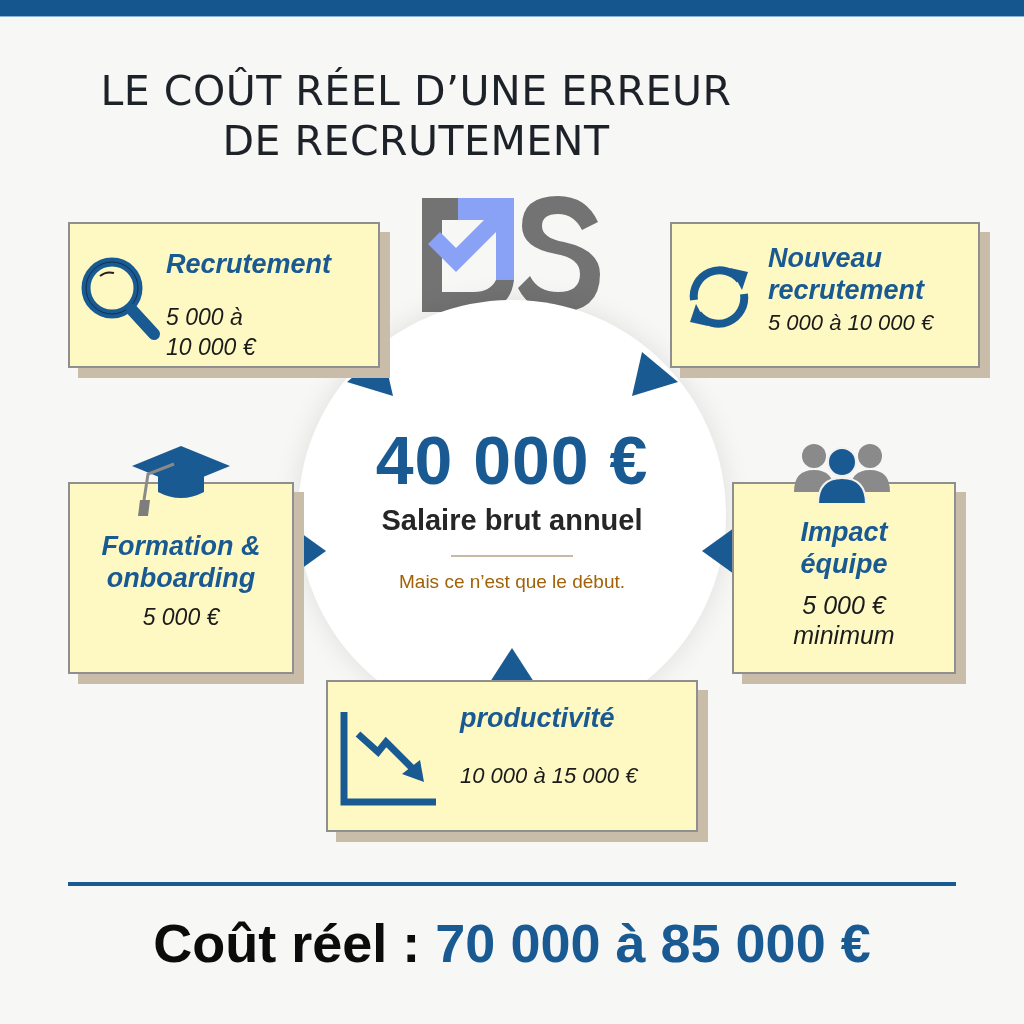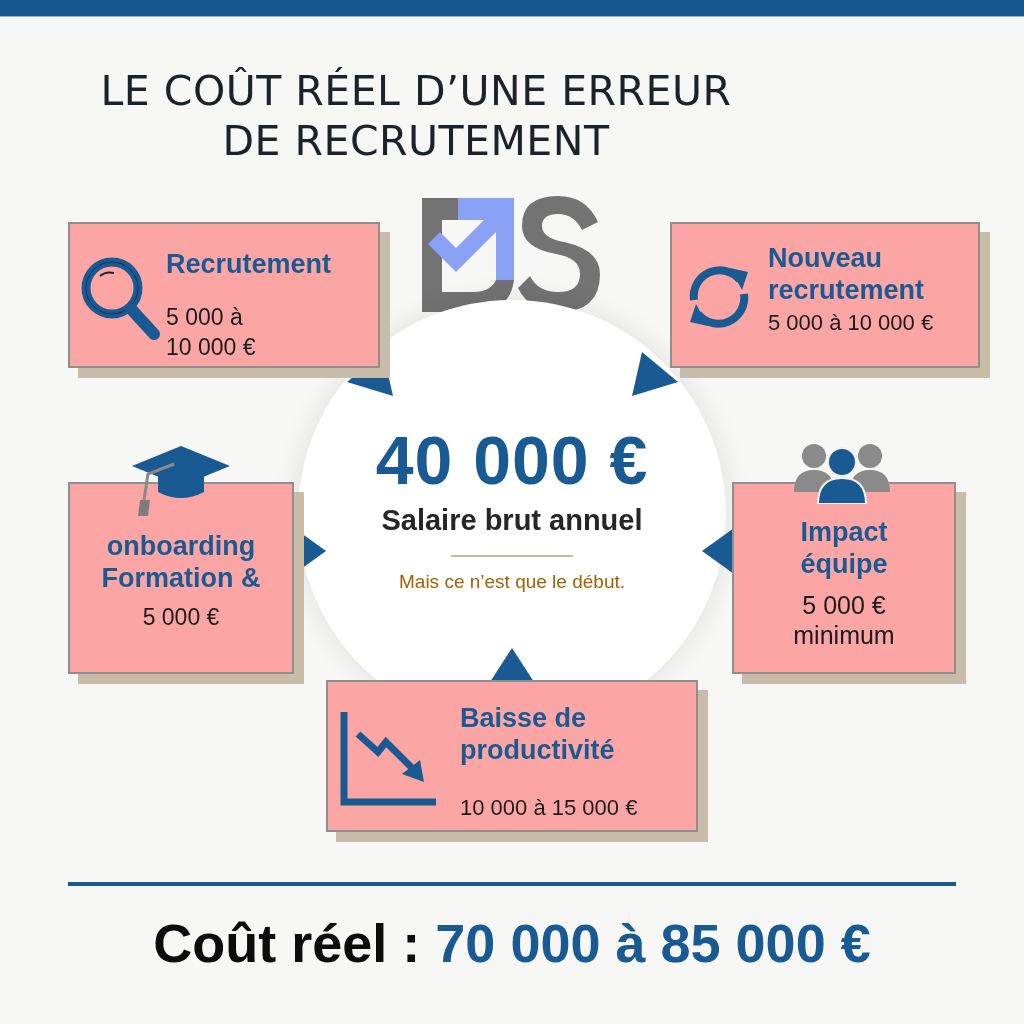--- a/index.html
+++ b/index.html
@@ -25,23 +25,24 @@
     border-radius: 50%; background: #ffffff;
     box-shadow: 0 0 28px rgba(0,0,0,0.10);
   }
   .center-content { position: absolute; left: 298px; top: 420px; width: 428px; text-align: center; }
   .big-amount { font-weight: 700; font-size: 68px; color: #1a5a93; line-height: 80px; letter-spacing: 1px; }
   .sub-amount { font-weight: 700; font-size: 29px; color: #262626; margin-top: 4px; }
   .center-divider { width: 122px; height: 2px; background: #c8b9a3; margin: 18px auto 14px; }
   .center-note { font-size: 19px; color: #a16207; }
 
   .card {
-    position: absolute; background: #fca5a5;
+    position: absolute; background: #fef9c3;
     border: 2px solid #8f8f8f;
     box-shadow: 10px 10px 0 #c9bca8;
+    font-style: italic;
   }
   .card-title { color: #1a5a93; font-weight: 700; font-size: 27px; line-height: 32px; }
   .card-value { color: #1b1b1b; font-size: 23px; line-height: 30px; }
 
   .arrow { position: absolute; width: 0; height: 0; }
 
   .divider-line { position: absolute; left: 68px; top: 882px; width: 888px; height: 4px; background: #1a5a93; }
   .total { position: absolute; left: 0; top: 910px; width: 1024px; text-align: center; font-weight: 700; font-size: 54px; line-height: 66px; }
   .total-label { color: #0c0c0c; }
   .total-value { color: #1a5a93; }
@@ -113,22 +114,22 @@
   </svg>
   <div style="position:absolute;left:96px;top:18px;width:210px;">
     <div class="card-title">Nouveau</div>
     <div class="card-title">recrutement</div>
     <div class="card-value" style="margin-top:2px;font-size:22px;">5 000 à 10 000 €</div>
   </div>
 </div>
 
 <div class="card" style="left:68px;top:482px;width:226px;height:192px;">
   <div style="position:absolute;left:0;top:46px;width:222px;text-align:center;">
+    <div class="card-title">Formation &amp;</div>
     <div class="card-title">onboarding</div>
-    <div class="card-title">Formation &amp;</div>
     <div class="card-value" style="margin-top:8px;">5 000 €</div>
   </div>
 </div>
 <svg style="position:absolute;left:128px;top:444px;width:106px;height:72px;" viewBox="0 0 106 72">
   <path d="M30 24 L30 48 Q53 60 76 48 L76 24 Z" fill="#1a5a93"></path>
   <path d="M53 2 L102 22 L53 42 L4 22 Z" fill="#1a5a93"></path>
   <path d="M46 20 L20 30 L16 56" fill="none" stroke="#8a8a8a" stroke-width="3"></path>
   <path d="M12 56 L22 56 L20 72 L10 72 Z" fill="#7d7d7d"></path>
 </svg>
 
@@ -149,21 +150,20 @@
   <path d="M24 62 Q24 36 48 36 Q72 36 72 62 Z" fill="#1a5a93" stroke="#f2f1ee" stroke-width="2"></path>
 </svg>
 
 <div class="card" style="left:326px;top:680px;width:372px;height:152px;">
   <svg style="position:absolute;left:12px;top:28px;width:96px;height:96px;" viewBox="0 0 96 96">
     <path d="M4 2 V92 H96" fill="none" stroke="#1a5a93" stroke-width="7"></path>
     <path d="M18 24 L38 42 L46 32 L72 58" fill="none" stroke="#1a5a93" stroke-width="7"></path>
     <path d="M62 64 L84 72 L80 50 Z" fill="#1a5a93"></path>
   </svg>
   <div style="position:absolute;left:132px;top:20px;">
-    <div class="card-title">Baisse de</div>
     <div class="card-title">productivité</div>
     <div class="card-value" style="margin-top:27px;font-size:22px;">10 000 à 15 000 €</div>
   </div>
 </div>
 
 <div class="divider-line"></div>
 
 <div class="total">
   <span class="total-label">Coût réel : </span><span class="total-value">70 000 à 85 000 €</span>
 </div>

